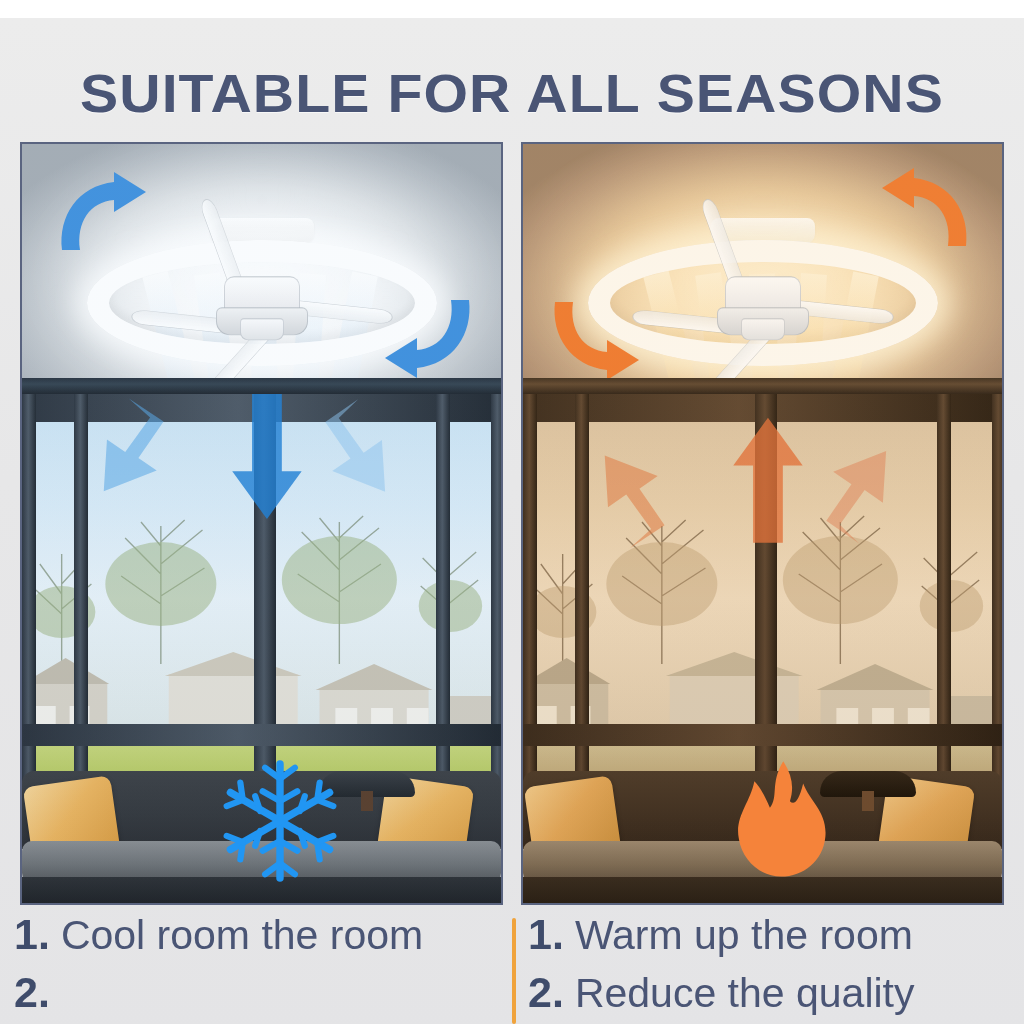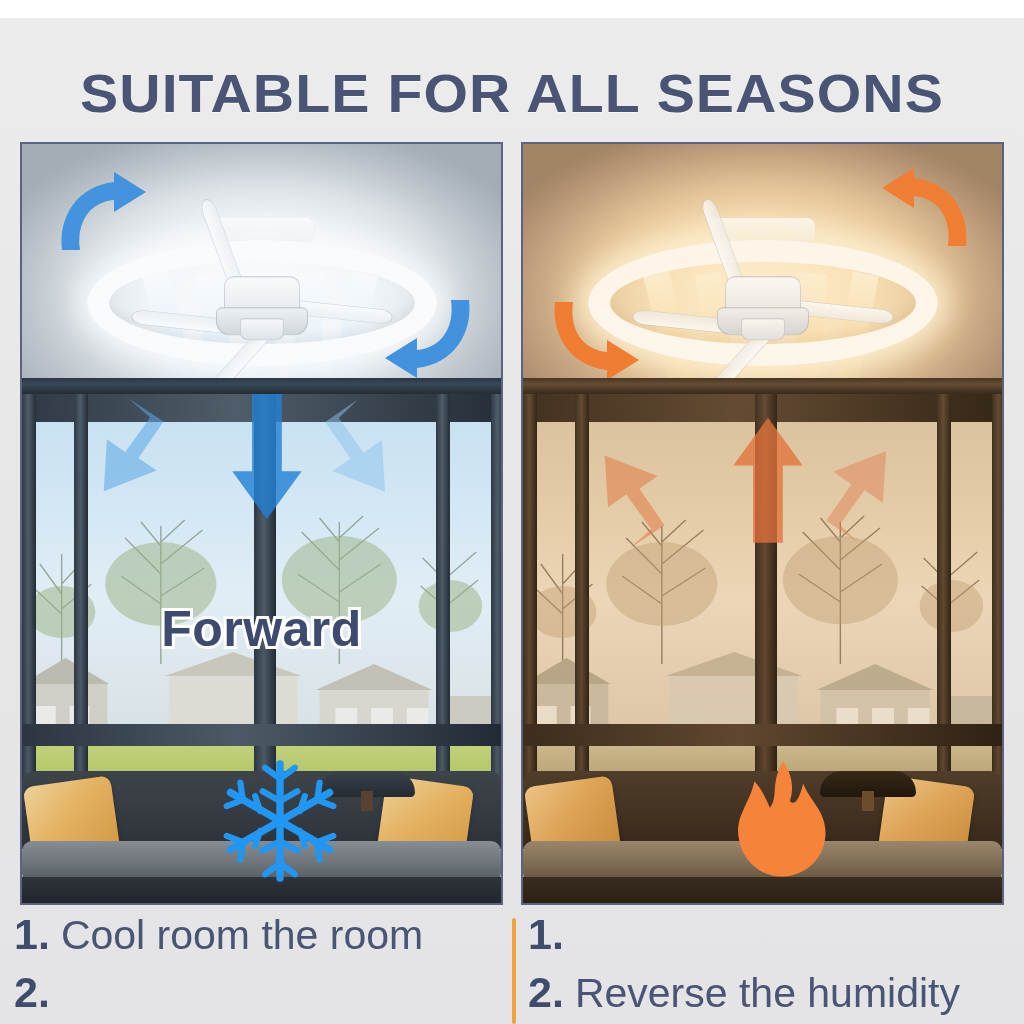--- a/index.html
+++ b/index.html
@@ -471,21 +471,20 @@
               <line x1="80" y1="33" x2="82" y2="19"></line> 
                 <line x1="80" y1="33" x2="93" y2="38"></line>
               <line x1="34" y1="42" x2="30" y2="30"></line> 
                 <line x1="34" y1="58" x2="30" y2="70"></line>
               <line x1="66" y1="42" x2="70" y2="30"></line> 
                 <line x1="66" y1="58" x2="70" y2="70"></line>
             </g>
           </g>
         </svg>
 
-        <div class="scene-label">Forward</div>
       </div>
 
       <div class="panel-tint tint-cool"></div>
     </div>
   </div>
 
   <div class="panel" id="panel-right">
     <div class="panel-inner">
 
       <div class="ceiling">
@@ -615,21 +614,22 @@
       <div class="cap-row">
         <span class="cap-num">2.</span>
       </div>
     </div>
 
     <div id="cap-divider"></div>
 
     <div class="cap-col" id="cap-col-right">
       <div class="cap-row">
         <span class="cap-num">1.</span>
+        <span class="cap-text">Warm up the room</span>
       </div>
       <div class="cap-row">
         <span class="cap-num">2.</span>
-        <span class="cap-text">Reverse the humidity</span>
+        <span class="cap-text">Reduce the quality</span>
       </div>
     </div>
   </div>
 
 </div>
 
 </body></html>

